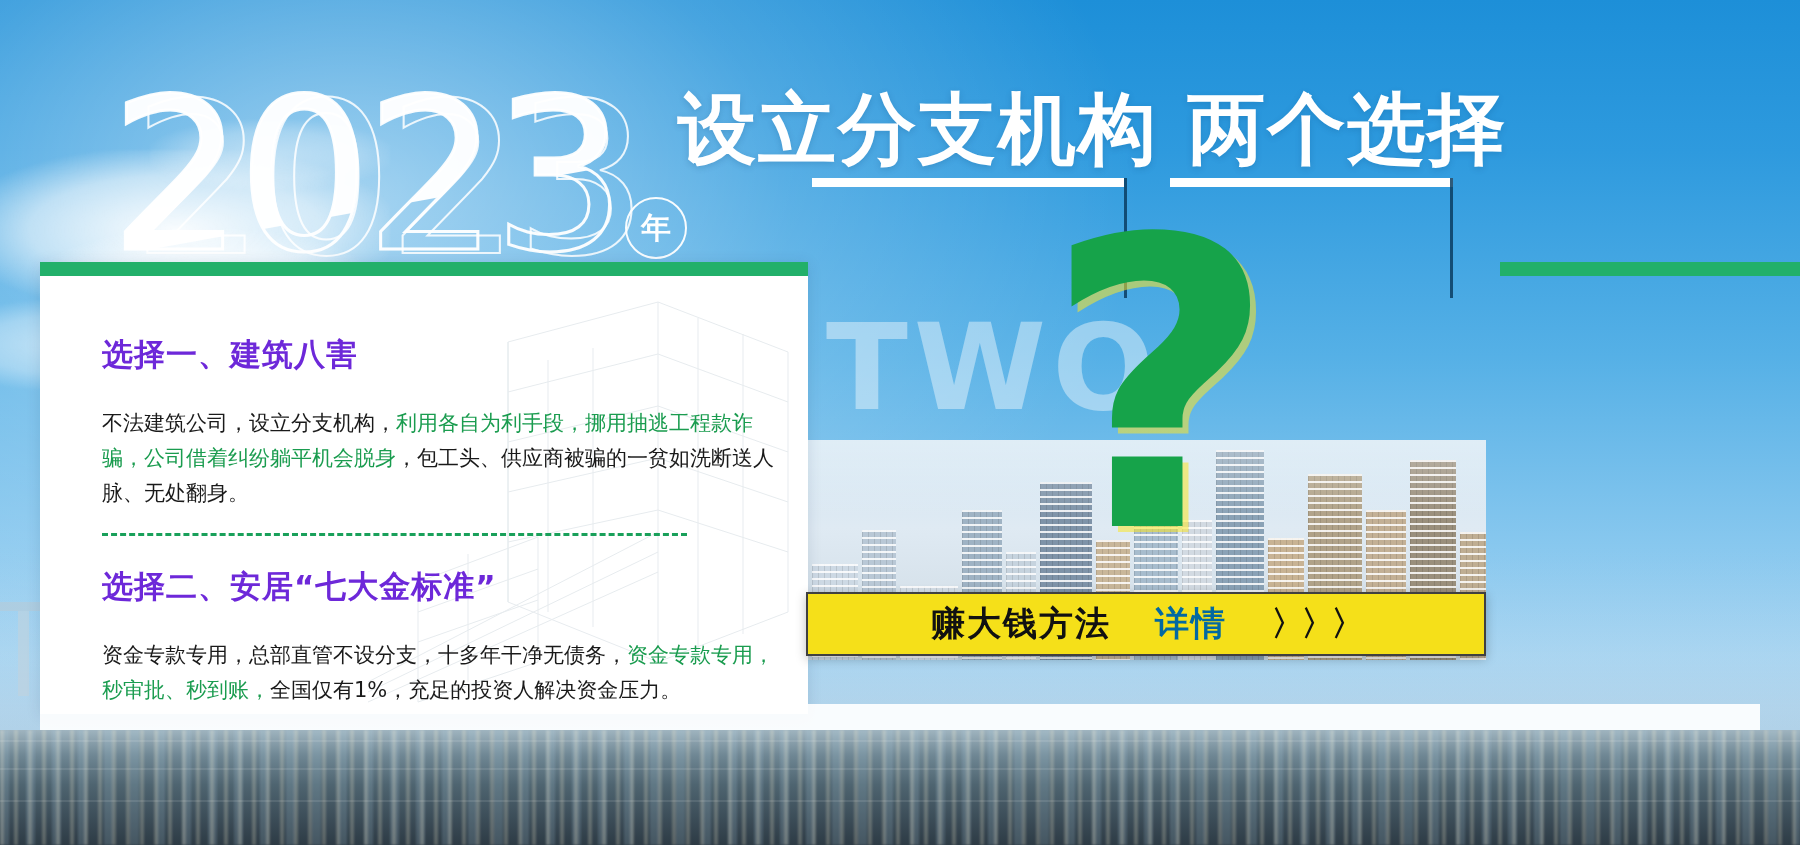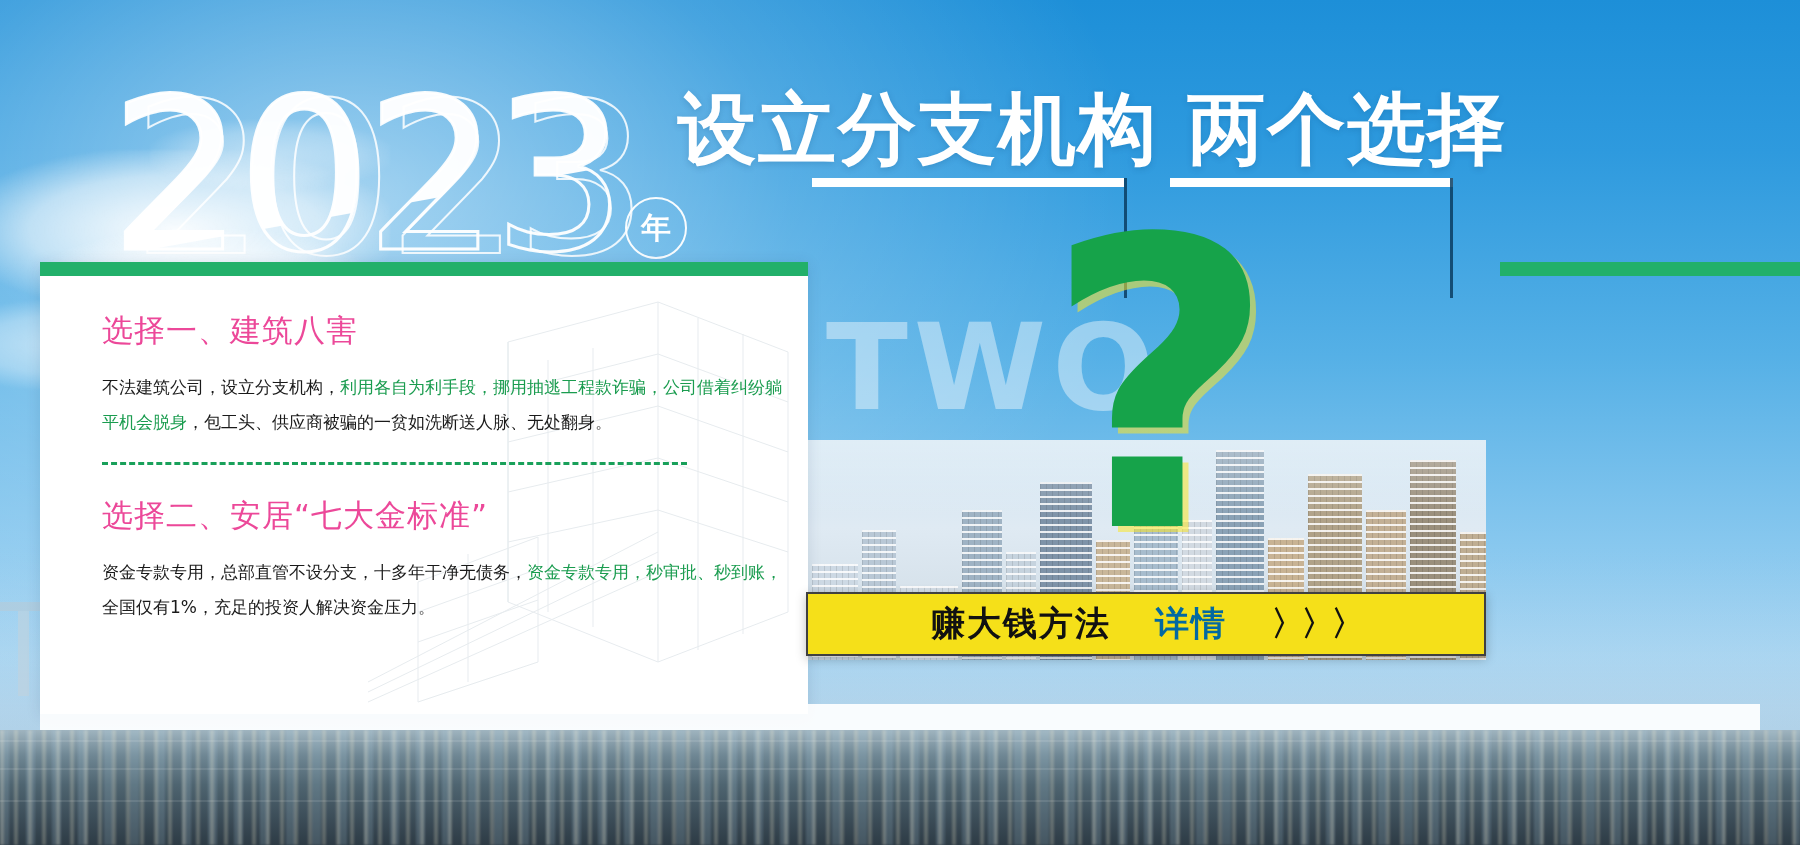--- a/index.html
+++ b/index.html
@@ -182,25 +182,26 @@
   .card-topbar {
     position:absolute; left:0; top:0; width:768px; height:14px; background:#22b06a;
   }
   .card-bg-sketch {
     position:absolute; right:-10px; top:20px; width:460px; height:430px;
     opacity:.5; pointer-events:none;
   }
   .card-inner { position:absolute; left:62px; top:48px; width:680px; }
 
   .sec-title {
-    color:#ec4899; font-weight:400; font-size:31px; letter-spacing:1px;
-    font-family:"DejaVu Sans","Liberation Sans",sans-serif;
+    color:#6d28d9; font-weight:700; font-size:31px; letter-spacing:1px;
+    font-family:"DejaVu Sans","Liberation Sans",sans-serif;
+    margin-top:24px;
   }
   .sec-body {
-    margin-top:18px; font-size:17px; line-height:35px; color:#1a1a1a;
+    margin-top:30px; font-size:21px; line-height:35px; color:#1a1a1a;
     font-family:"DejaVu Sans","Liberation Sans",sans-serif;
     max-width:680px;
   }
   .sec-body .hl { color:#1a9c4f; }
   .divider {
     margin:22px 0 0 0; height:0; border-top:3px dashed #19a05a; width:585px;
   }
   .sec2 { margin-top:30px; }
 
   

